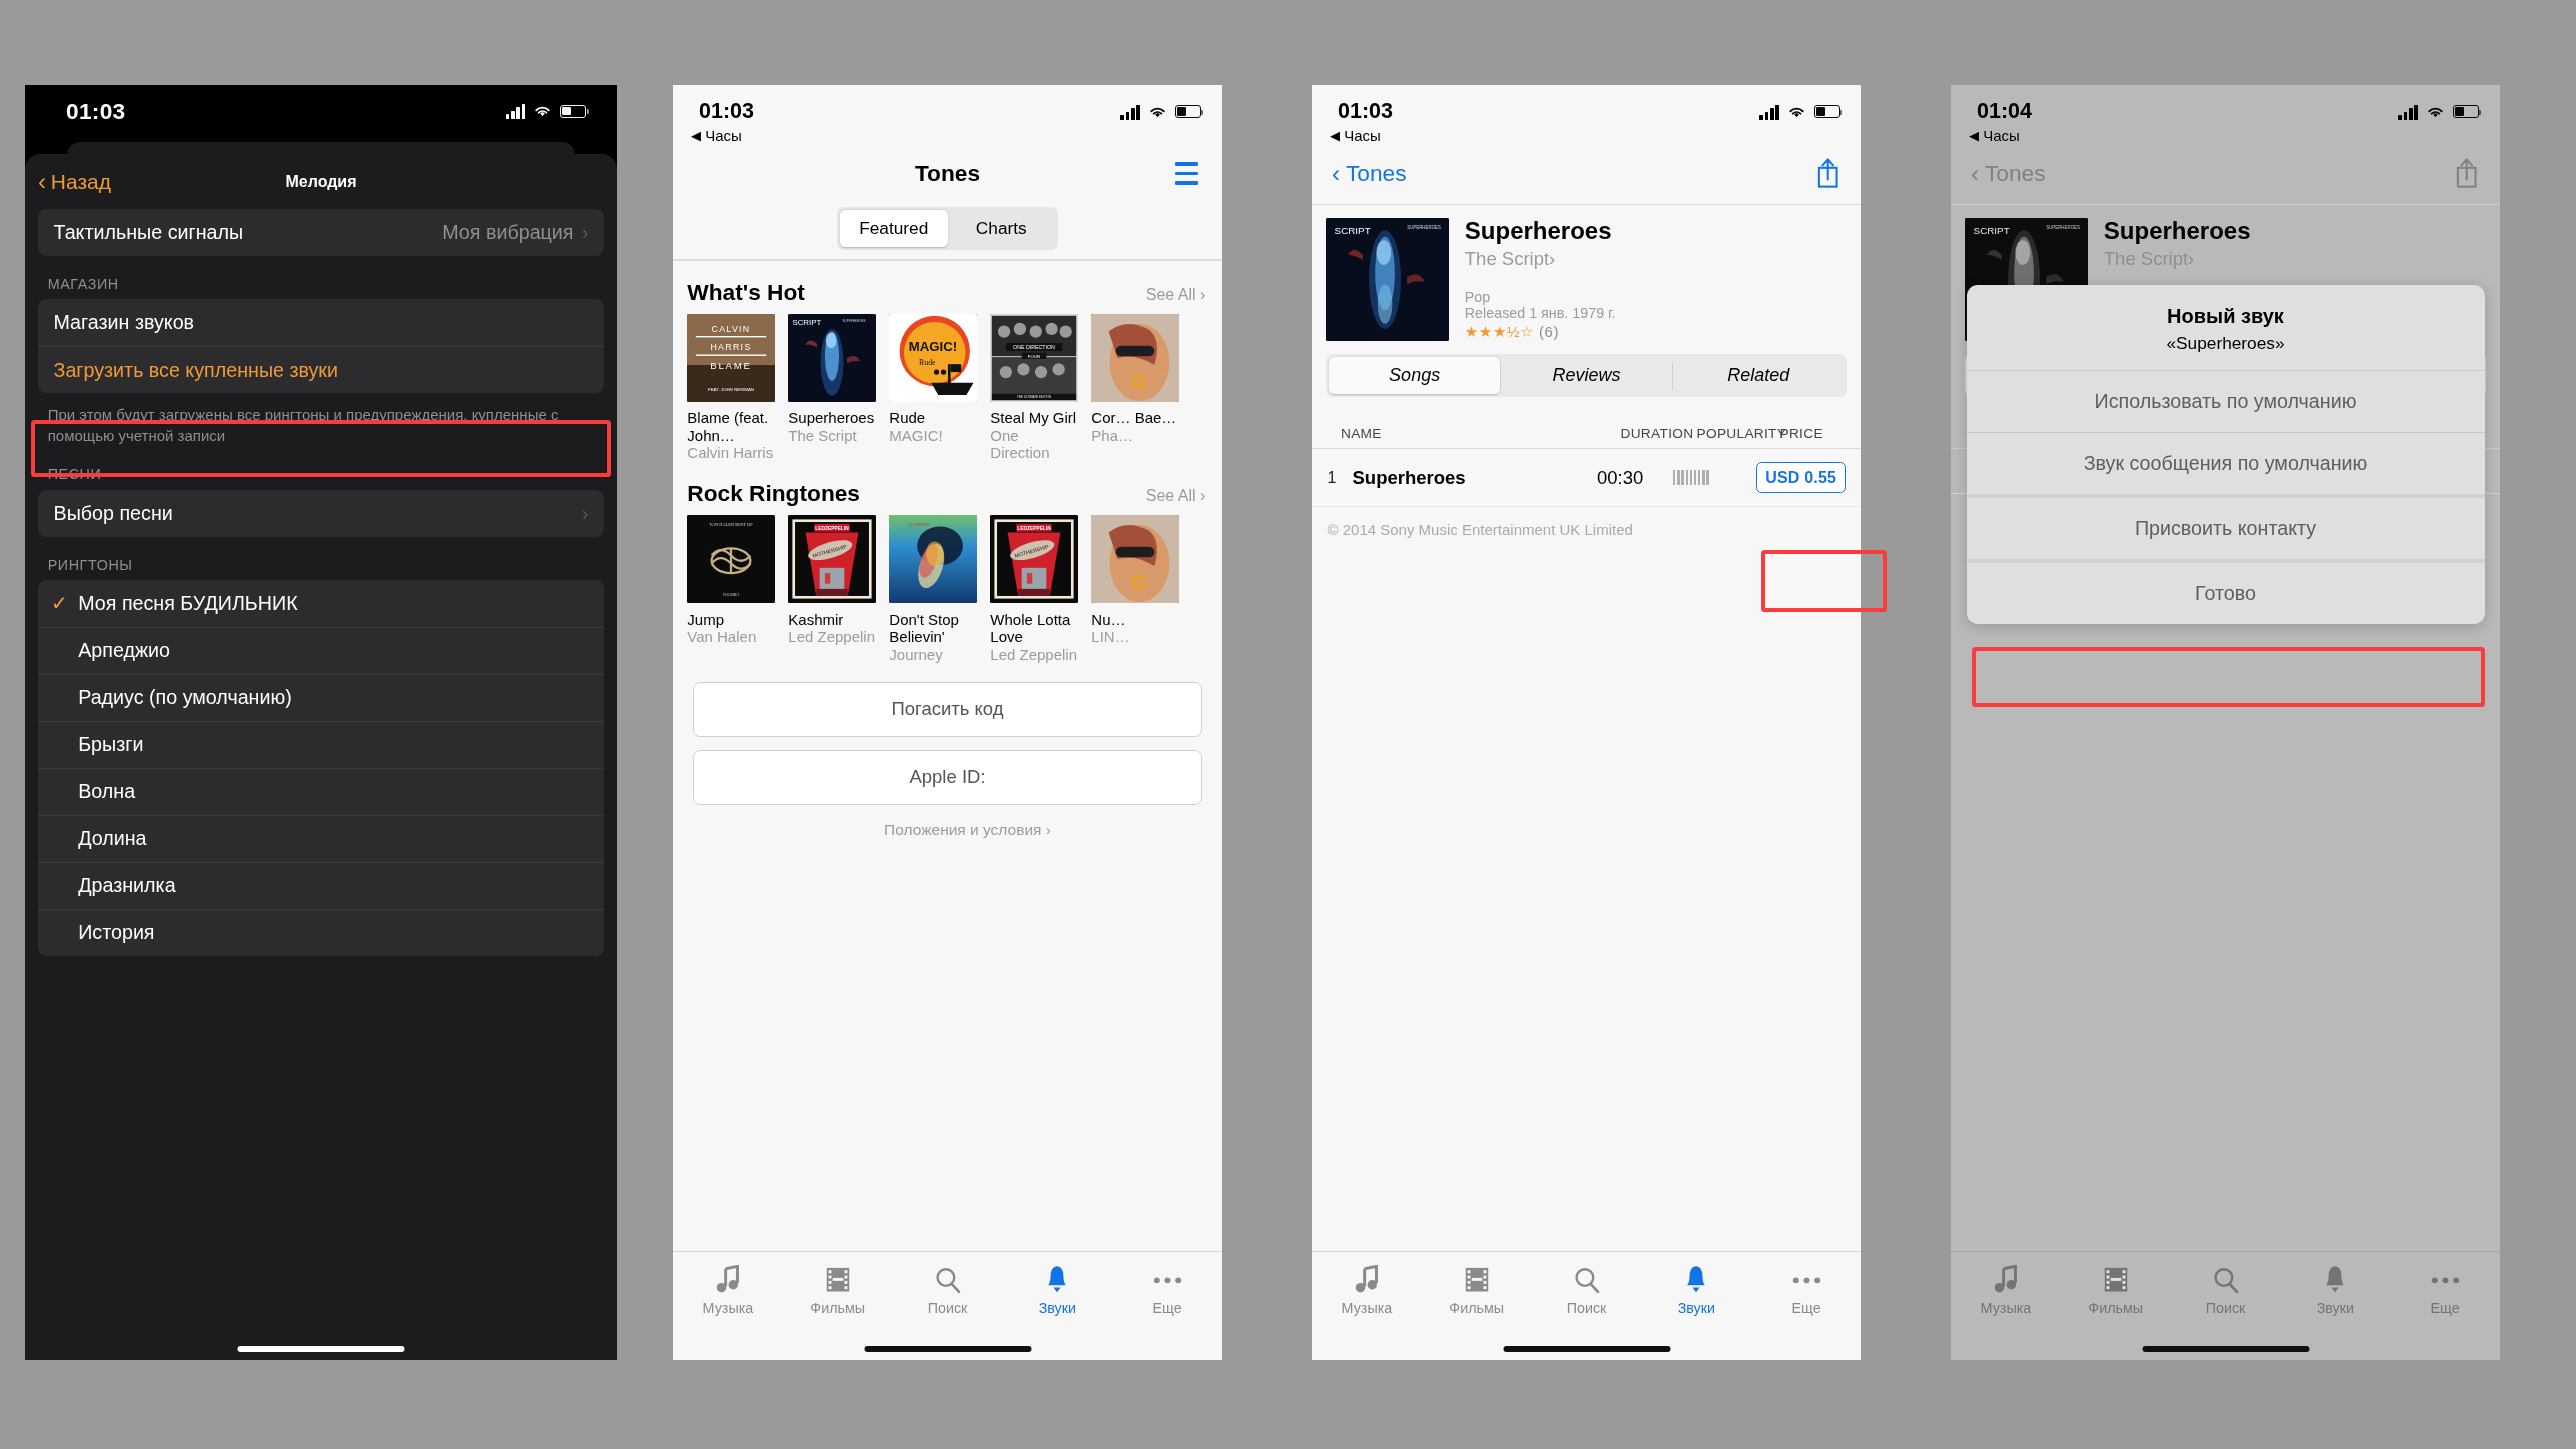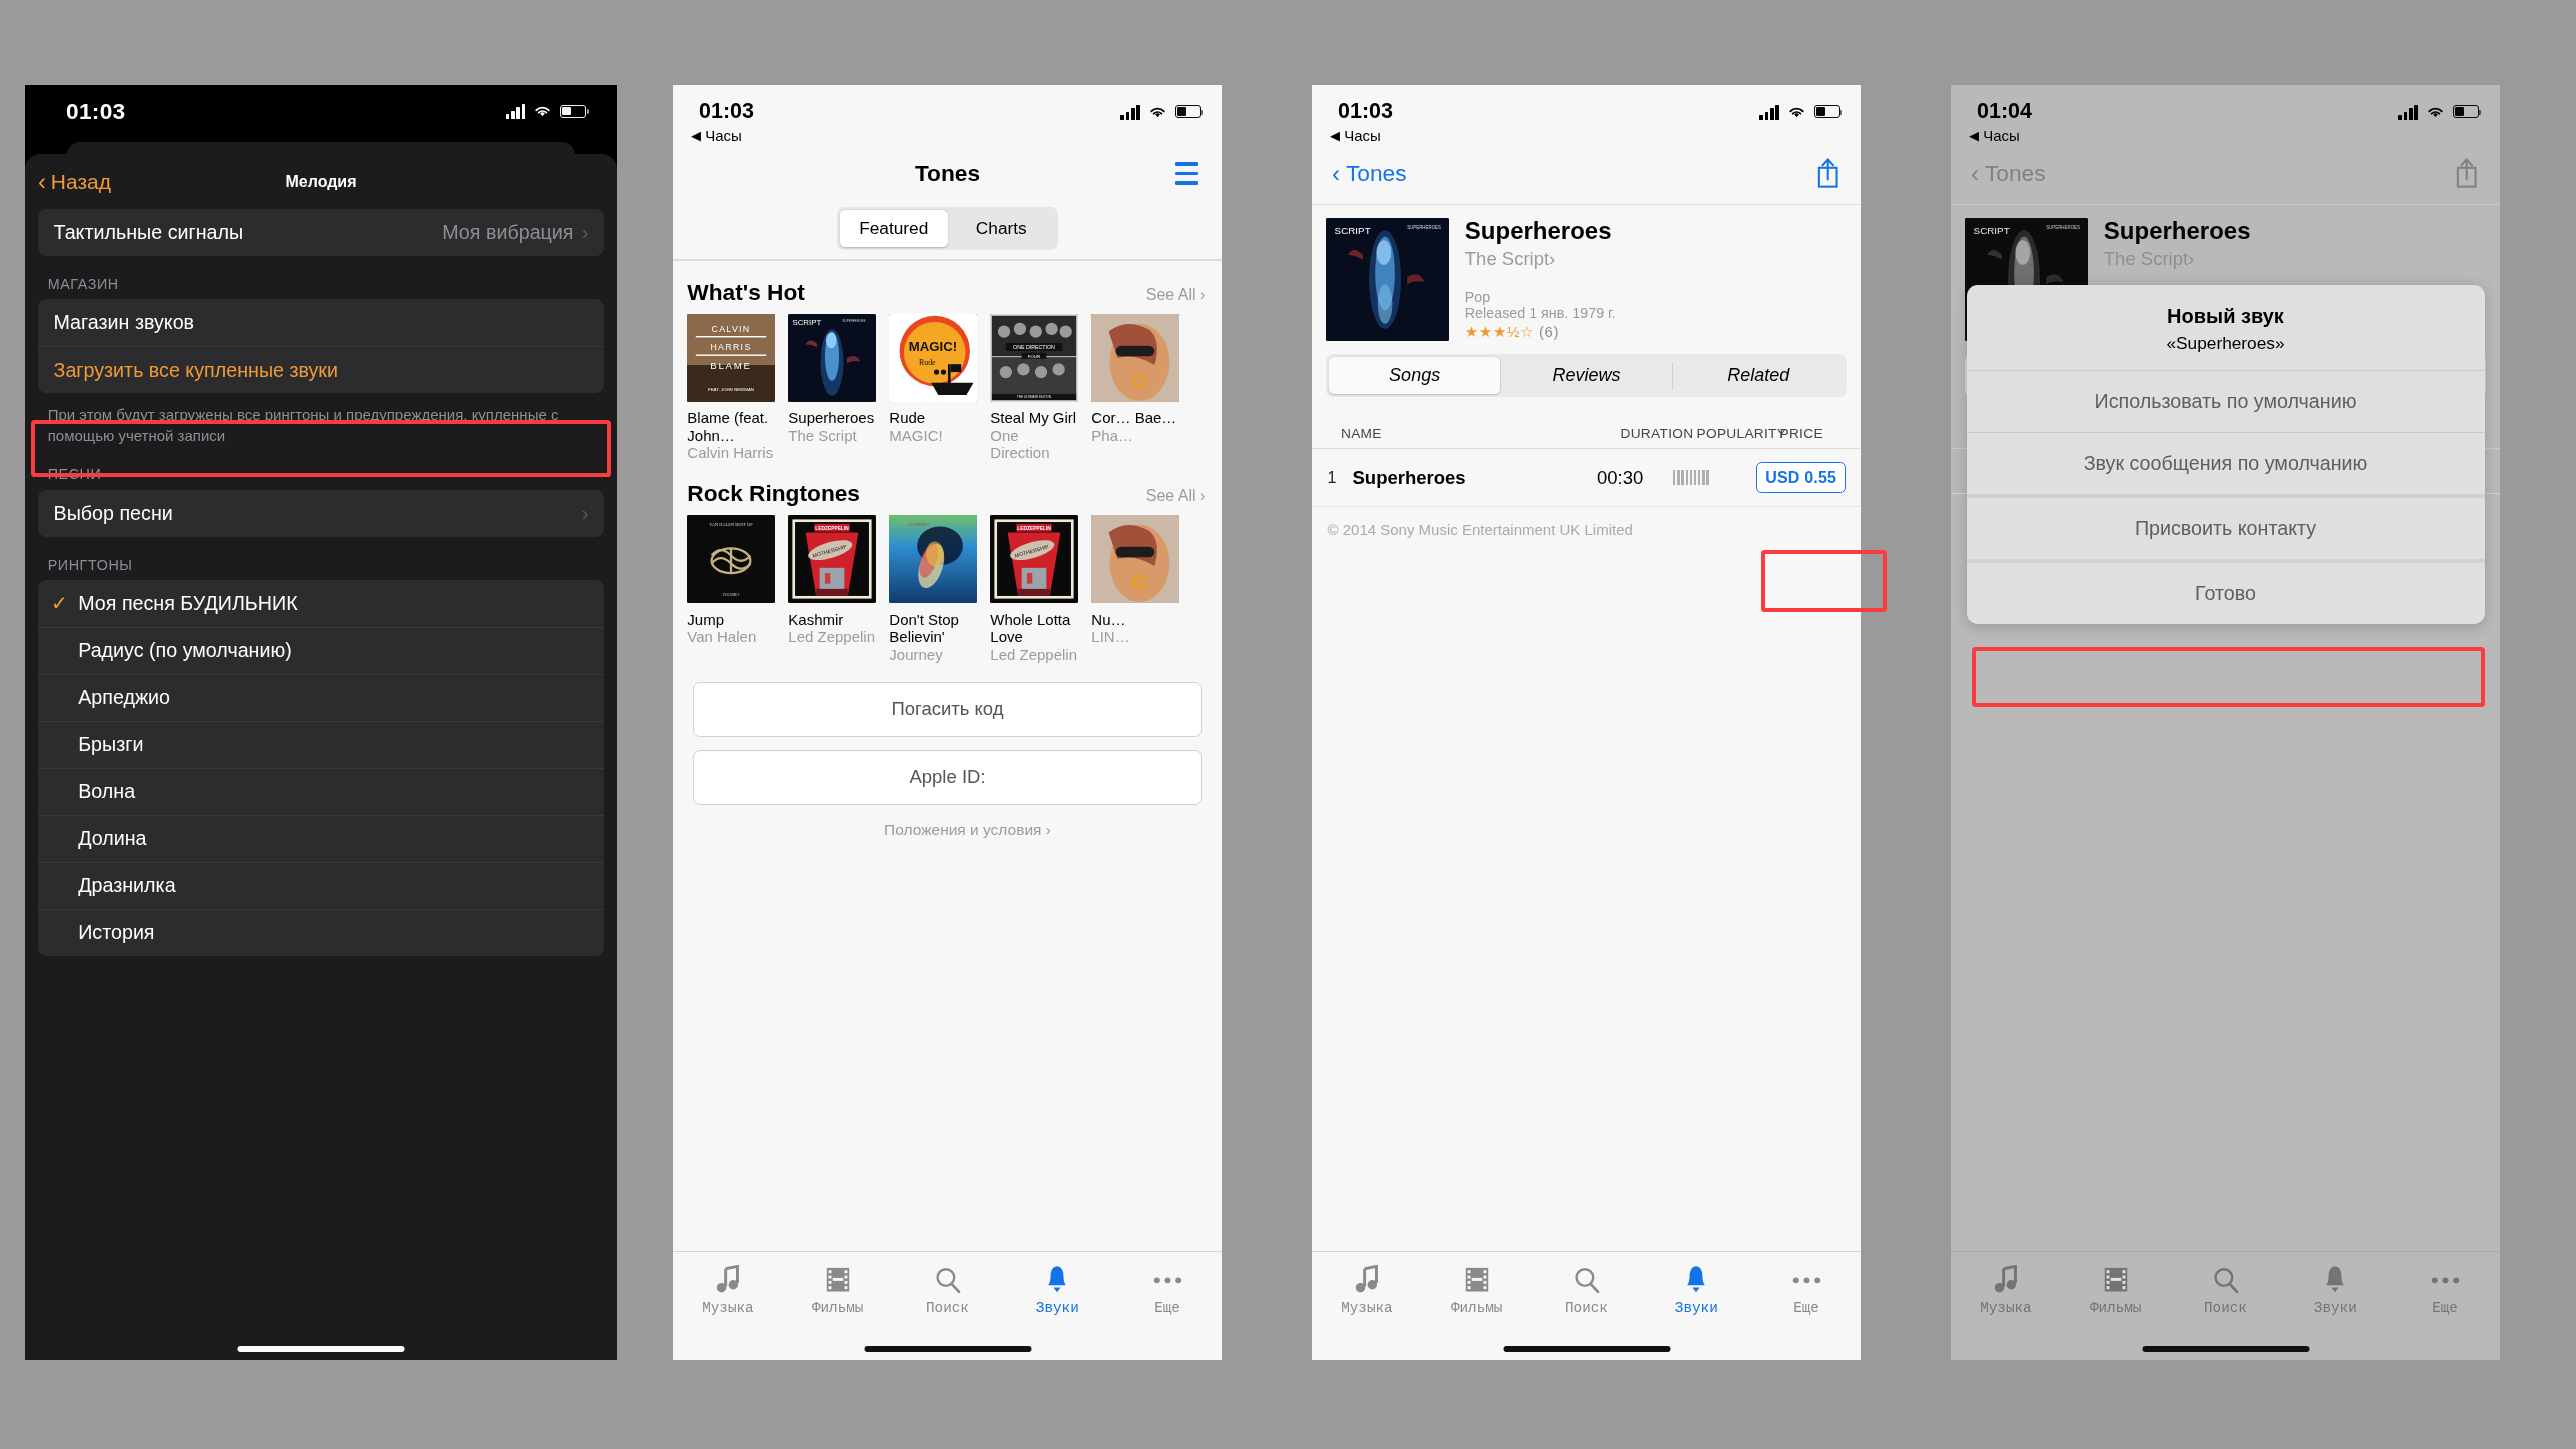--- a/index.html
+++ b/index.html
@@ -125,21 +125,21 @@
   .btn-outline { margin: 0 20px 13px; border: 1.2px solid #cfcfcf; border-radius: 7.2px;
                  height: 55px; display:flex; align-items:center; justify-content:center;
                  font-size: 18.5px; color:#555; background:#fff; }
   .terms { text-align:center; font-size: 15.5px; color:#9b9b9b; padding-top: 3.6px; padding-left: 40px; }
 
   .tabbar { position:absolute; left:0; right:0; bottom:0; height: 109px;
             border-top: 1.2px solid #d6d6d6; background:#f7f7f7; }
   .tabs { display:flex; padding-top: 12px; }
   .tab { flex:1; text-align:center; color:#8a8a8a; }
   .tab .ti { height: 32px; display:flex; align-items:center; justify-content:center; }
-  .tab .tl { font-size: 14.3px; margin-top: 3.6px; font-family: Liberation Mono, monospace; }
+  .tab .tl { font-size: 14.3px; margin-top: 3.6px; }
   .tab.on { color:#1473e6; }
   .hb-dark { background:#111; }
 
   
   .p3-back { display:flex; align-items:center; gap:6px; color:#1473e6; font-size: 22.7px; }
   .share { margin-left:auto; }
   .detail { display:flex; padding: 13px 16.7px 0 14.3px; gap: 15.5px; }
   .detail .cover { width: 123px; height: 123px; border-radius:1.8px; overflow:hidden; background:#0b0f1c;}
   .detail .meta { flex:1; display:flex; flex-direction:column; }
   .d-title { font-size: 24px; font-weight: 600; line-height:1.1; }
@@ -259,27 +259,27 @@
         <div class="grp" id="ringtone-list">
             <div class="row tick">
               <span style="display:flex;align-items:center">
       <span class="check">✓</span>
       <span class="lbl">Моя песня БУДИЛЬНИК</span>
               </span>
             </div>
             <div class="row tick">
               <span style="display:flex;align-items:center">
       <span class="check"></span>
-      <span class="lbl">Радиус (по умолчанию)</span>
+      <span class="lbl">Арпеджио</span>
               </span>
             </div>
             <div class="row tick">
               <span style="display:flex;align-items:center">
       <span class="check"></span>
-      <span class="lbl">Арпеджио</span>
+      <span class="lbl">Радиус (по умолчанию)</span>
               </span>
             </div>
             <div class="row tick">
               <span style="display:flex;align-items:center">
       <span class="check"></span>
       <span class="lbl">Брызги</span>
               </span>
             </div>
             <div class="row tick">
               <span style="display:flex;align-items:center">

